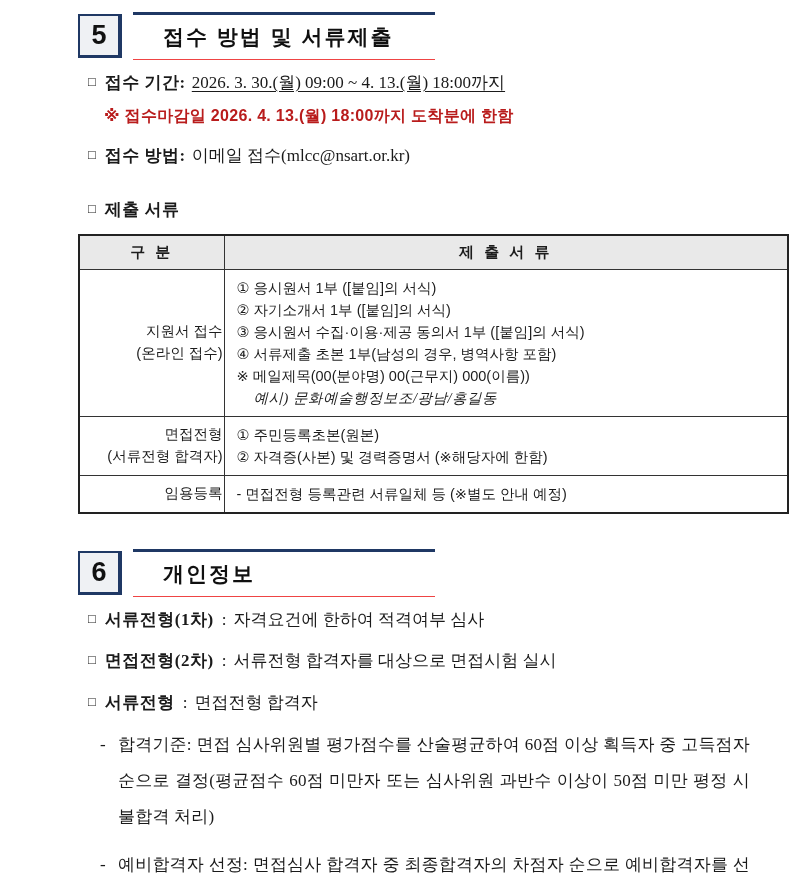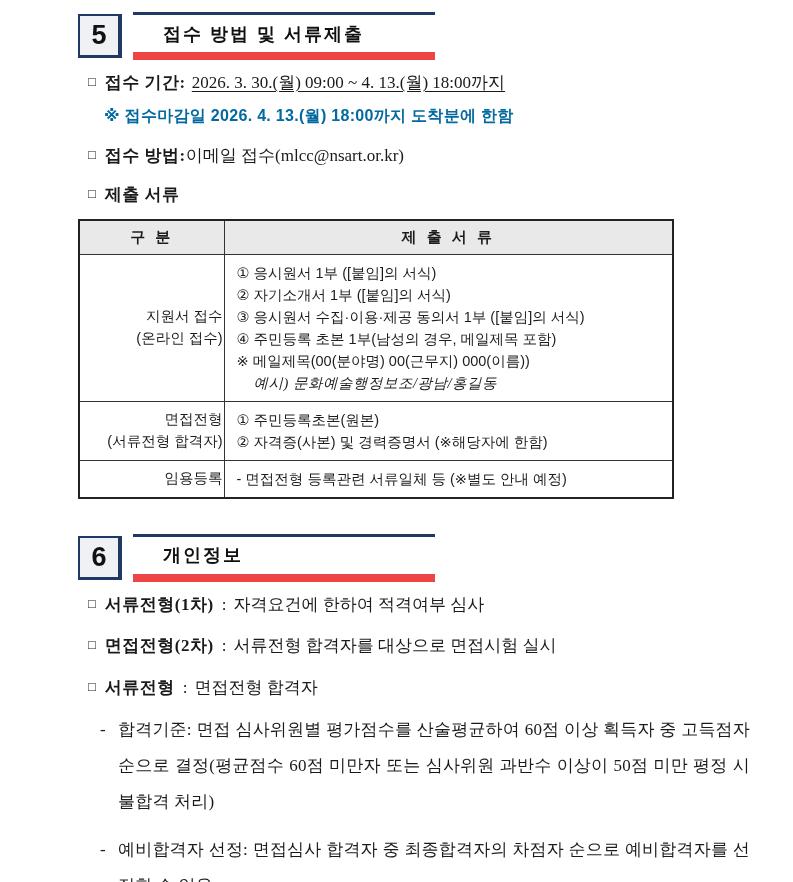--- a/index.html
+++ b/index.html
@@ -11,52 +11,52 @@
   
   .section-header{display:flex;align-items:stretch;gap:11px;margin:0 0 0 78px;padding-top:0;}
   .num-box{
     width:44px;height:44px;box-sizing:border-box;
     border:2px solid #1f3864;border-right-width:4px;border-bottom-width:3px;
     background:#eff1f4;display:flex;align-items:center;justify-content:center;
     font-family:"Liberation Sans","DejaVu Sans",sans-serif;font-weight:bold;font-size:27px;color:#111;
   }
   .title-box{
     width:302px;box-sizing:border-box;height:48px;margin-top:-2px;
-    border-top:3px solid #1f3864;border-bottom:8px solid #ef4444;
+    border-top:3px solid #1f3864;border-bottom:1px solid #ef4444;
     display:flex;align-items:center;padding-left:30px;
-    font-family:"Liberation Sans","DejaVu Sans",sans-serif;font-weight:bold;font-size:18px;
+    font-family:"Liberation Sans","DejaVu Sans",sans-serif;font-weight:bold;font-size:21px;
     letter-spacing:2px;color:#101010;
   }
   
   .bullet{margin-left:88px;font-size:17px;line-height:1.5;white-space:nowrap;}
   .sq{font-size:13px;margin-right:9px;position:relative;top:-2px;color:#1a1a1a;}
   .blabel{font-weight:bold;letter-spacing:0.5px;}
   .sep{margin:0 7px 0 8px;}
   .uval{text-decoration:underline;text-underline-offset:3px;margin-left:6px;}
-  .val{}
+  .val{margin-left:6px;}
   .blue-note{
     margin:10px 0 0 104px;
     font-family:"Liberation Sans","DejaVu Sans",sans-serif;font-weight:bold;font-size:16px;
-    color:#0369a1;letter-spacing:0.3px;
+    color:#b91c1c;letter-spacing:0.3px;
   }
   
   table{border-collapse:collapse;}
-  .t1{width:596px;margin:11px 7px 0 78px;border:2px solid #222;
+  .t1{width:711px;margin:11px 7px 0 78px;border:2px solid #222;
       font-family:"Liberation Sans","DejaVu Sans",sans-serif;font-size:14.5px;color:#1c1c1c;}
   .t1 th,.t1 td{border:1px solid #333;}
   .t1 th{background:#e9e9e9;height:31px;font-size:15px;font-weight:bold;letter-spacing:3px;}
   .t1 td.cat{text-align:right;vertical-align:middle;line-height:1.5;}
   .t1 td.content{padding:7px 10px 7px 12px;vertical-align:middle;line-height:1.52;}
   .t1 .example{font-family:"Liberation Serif","DejaVu Serif",serif;font-style:italic;padding-left:17px;letter-spacing:0.5px;}
   
   .sub{display:flex;margin:12px 0 0 100px;width:650px;font-size:17px;}
   .sub .dash{width:18px;flex:0 0 18px;line-height:2.12;}
   .sub .text{flex:1;text-align:justify;line-height:2.12;letter-spacing:0.2px;}
   
-  .mt22{margin-top:10px;} .mt16{margin-top:16px;} .mt14{margin-top:14px;}
+  .mt22{margin-top:10px;} .mt16{margin-top:16px;} .mt14{margin-top:29px;}
   .gap-top{padding-top:14px;} .sec6{margin-top:37px;}
 </style>
 </head>
 <body>
 
 <div class="page gap-top">
 
   <div class="section-header">
     <div class="num-box">5</div>
     <div class="title-box">접수 방법 및 서류제출</div>
@@ -88,21 +88,21 @@
     </tr>
     <tr>
       <td class="cat">
         <div>지원서 접수</div>
         <div>(온라인 접수)</div>
       </td>
       <td class="content">
         <div>① 응시원서 1부 ([붙임]의 서식)</div>
         <div>② 자기소개서 1부 ([붙임]의 서식)</div>
         <div>③ 응시원서 수집·이용·제공 동의서 1부 ([붙임]의 서식)</div>
-        <div>④ 주민등록 초본 1부(남성의 경우, 메일제목 포함)</div>
+        <div>④ 서류제출 초본 1부(남성의 경우, 병역사항 포함)</div>
         <div>※ 메일제목(00(분야명) 00(근무지) 000(이름))</div>
         <div class="example">예시) 문화예술행정보조/광남/홍길동</div>
       </td>
     </tr>
     <tr>
       <td class="cat">
         <div>면접전형</div>
         <div>(서류전형 합격자)</div>
       </td>
       <td class="content">

